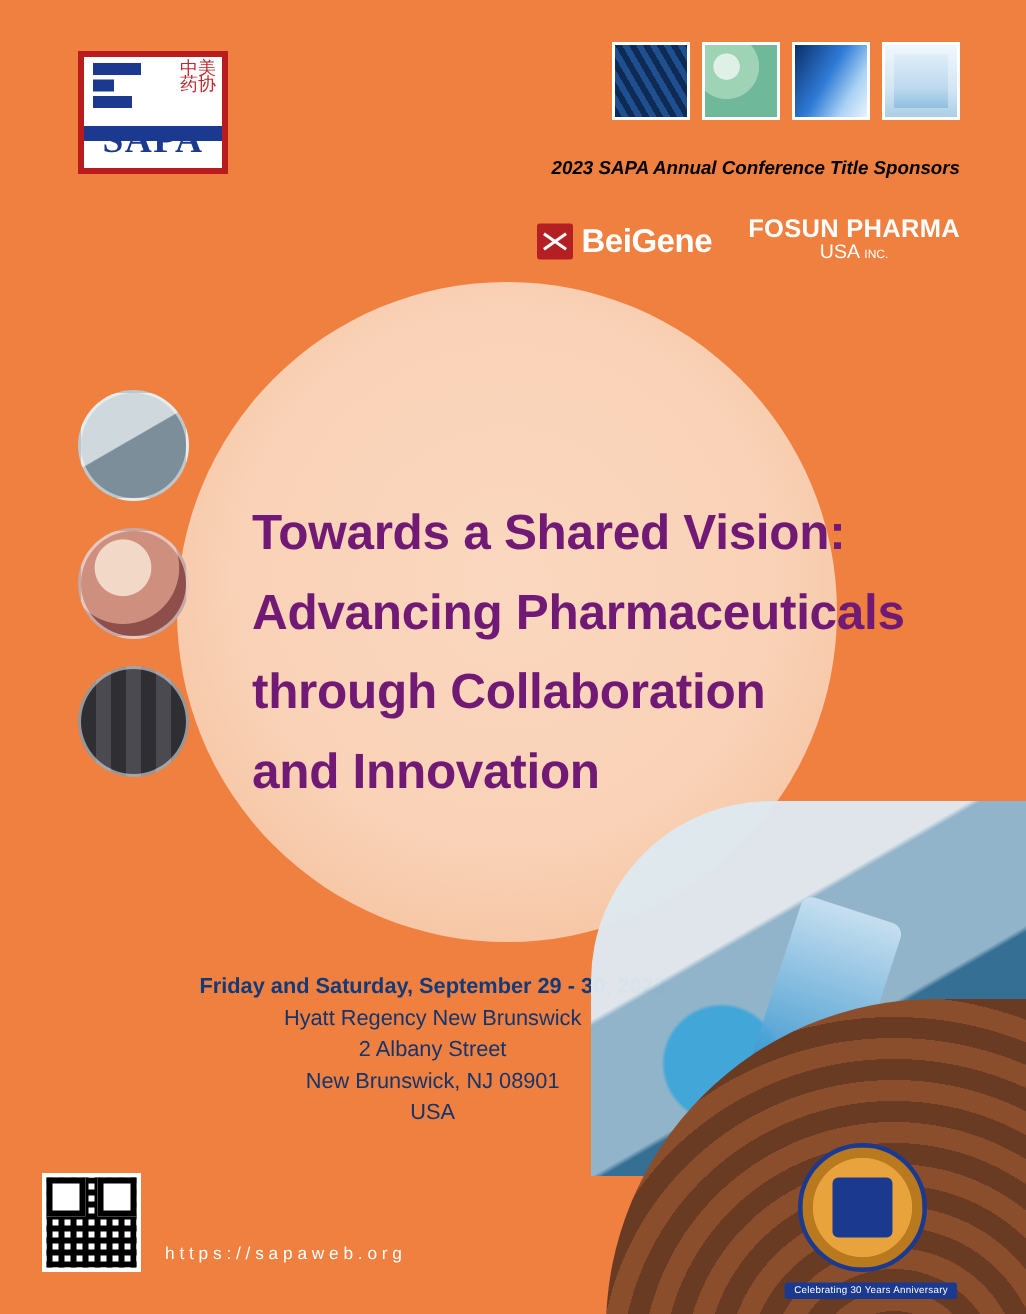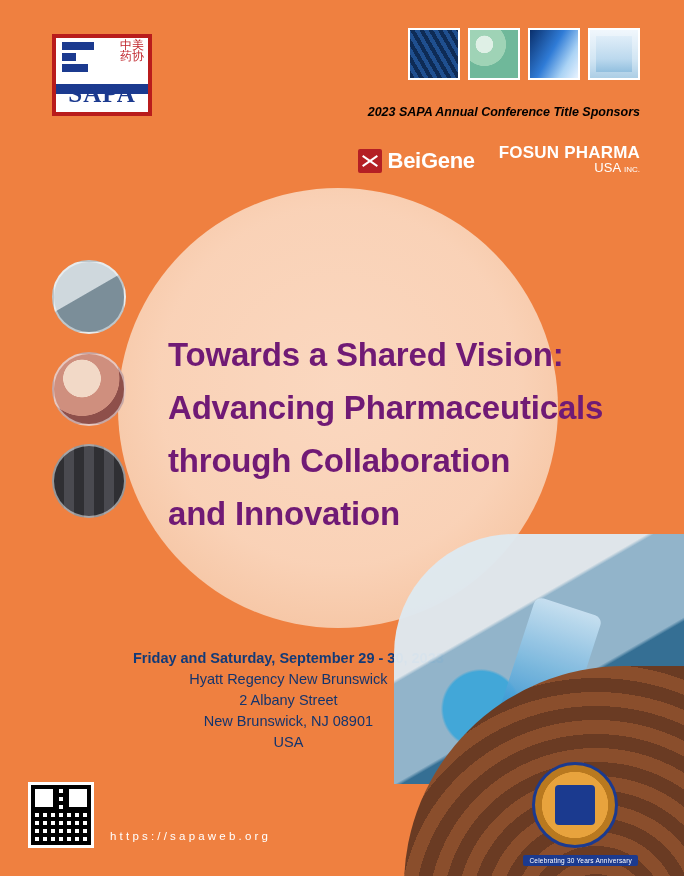--- a/index.html
+++ b/index.html
@@ -95,21 +95,21 @@
   .beigene { display:flex; align-items:center; gap:6px; }
   .beigene .bg-mark {
     width: 24px; height: 24px; background:#b41f24; position:relative; border-radius:2px;
   }
   .beigene .bg-mark:before, .beigene .bg-mark:after {
     content:""; position:absolute; left:3px; top:11px; width:18px; height:2px; background:#fff;
     transform: rotate(35deg);
   }
   .beigene .bg-mark:after { transform: rotate(-35deg); }
   .beigene .bg-text { color:#ffffff; font-size:22px; font-weight:700; letter-spacing:-.3px; }
-  .fosun { color:#ffffff; text-align:right; line-height:15px; }
+  .fosun { color:#ffffff; text-align:center; line-height:15px; }
   .fosun .l1 { font-size:17px; font-weight:700; letter-spacing:.2px; }
   .fosun .l2 { font-size:13px; font-weight:400; }
   .fosun .l2 span { font-size:8px; }
 
   
   .side-photos { position:absolute; left:52px; top:260px; }
   .side-photos .cp {
     width: 74px; height: 74px; border-radius:50%; margin-bottom: 18px;
     border: 2px solid rgba(255,255,255,.5); overflow:hidden;
   }

